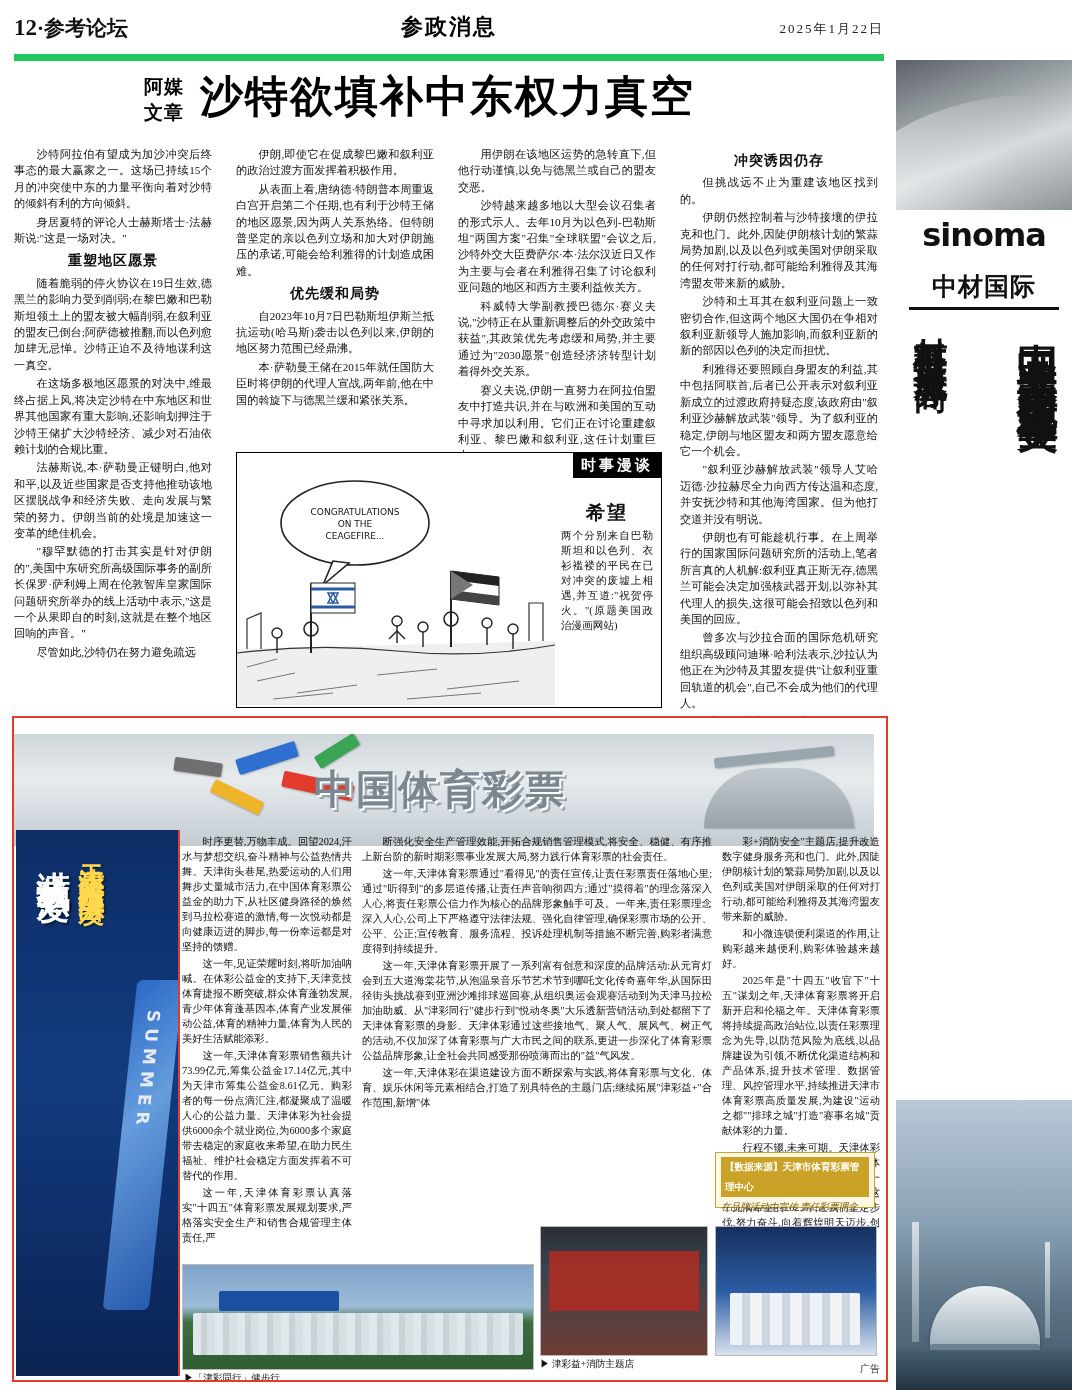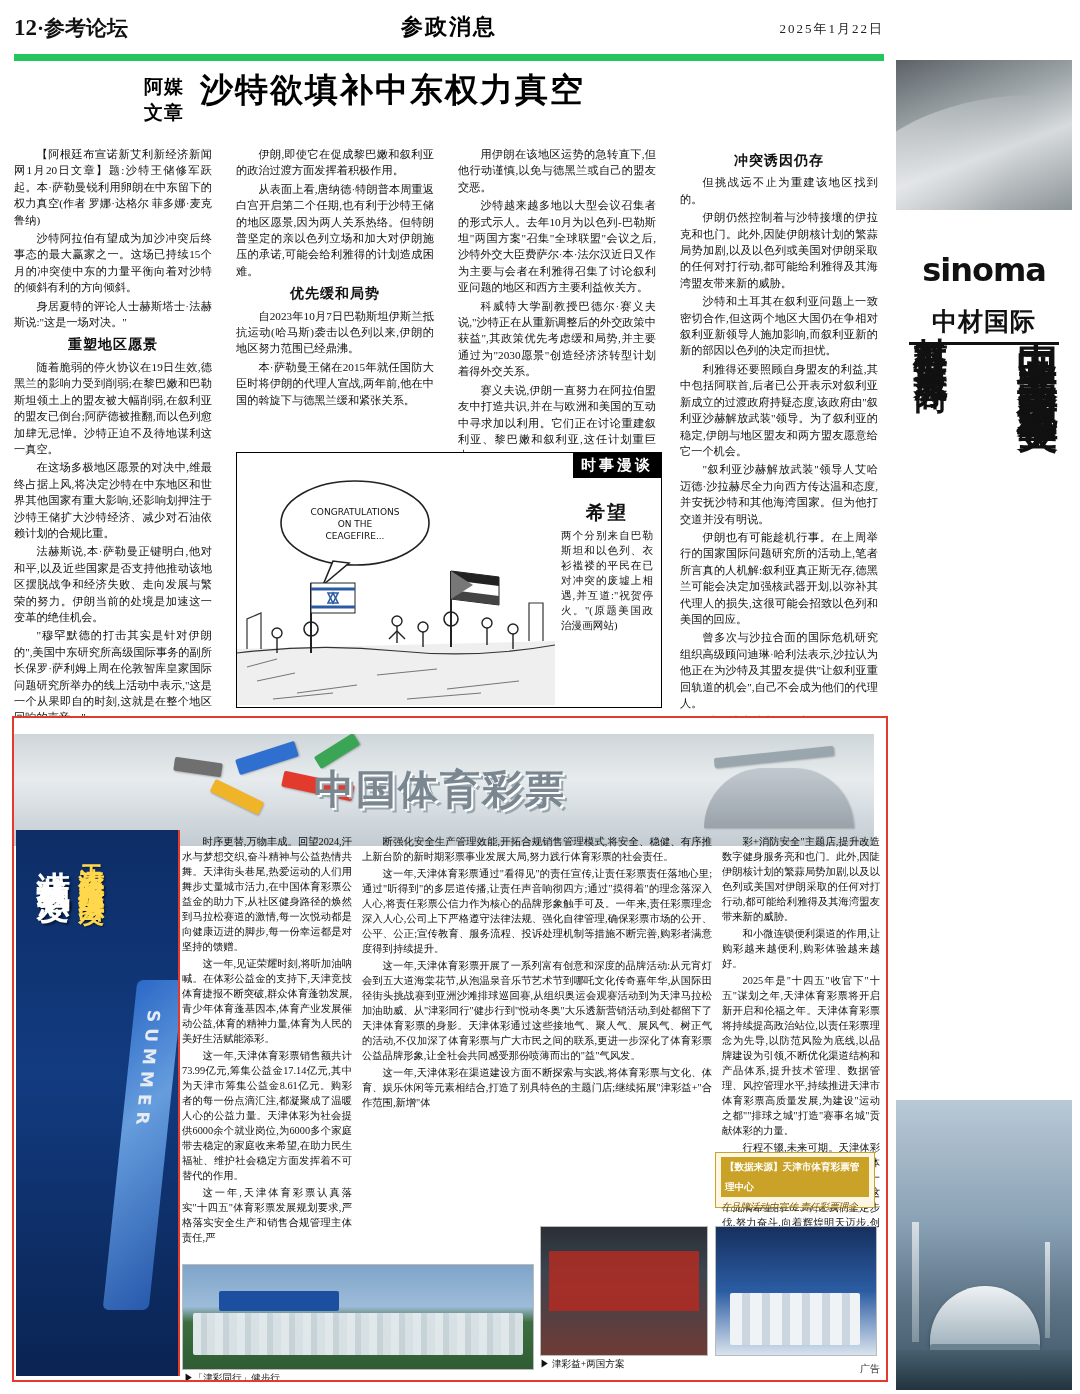--- a/index.html
+++ b/index.html
@@ -42,21 +42,21 @@
     position:absolute;left:14px;top:66px;width:690px;height:72px;
   }
   .kicker{
     position:absolute;left:130px;top:8px;
     font-size:19px;font-weight:bold;line-height:26px;
     letter-spacing:1px;
     text-align:center;width:40px;
   }
   .headline{
     position:absolute;left:186px;top:2px;
-    font-size:33px;font-weight:bold;letter-spacing:2px;
+    font-size:43px;font-weight:bold;letter-spacing:2px;
     font-family:"DejaVu Serif",serif;
     white-space:nowrap;
   }
 
   
   .article{
     position:absolute;left:14px;top:146px;width:870px;height:560px;
   }
   .col{
     position:absolute;top:0;width:198px;
@@ -105,21 +105,21 @@
     content:"";position:absolute;left:-40px;top:40px;width:260px;height:120px;
     border-radius:50%;
     background:linear-gradient(120deg,rgba(255,255,255,.55),rgba(255,255,255,0) 60%);
     transform:rotate(-12deg);
   }
   .sinoma-logo{
     position:absolute;left:0;top:156px;width:176px;text-align:center;
   }
   .sinoma-logo .en{
     font-family:"DejaVu Sans",sans-serif;
-    font-weight:bold;font-size:32px;letter-spacing:-1px;color:#111;margin-top:35px;
+    font-weight:bold;font-size:32px;letter-spacing:-1px;color:#111;
   }
   .sinoma-logo .cn{
     font-weight:bold;font-size:25px;letter-spacing:1px;color:#111;margin-top:16px;
   }
   .sinoma-logo .bar{
     width:150px;height:3px;background:#111;margin:4px auto 0 auto;
   }
   .vtext{
     position:absolute;
     writing-mode:vertical-rl;
@@ -260,21 +260,20 @@
   </div>
 
   <div class="headline-wrap">
     <div class="kicker">阿媒文章</div>
     <div class="headline">沙特欲填补中东权力真空</div>
   </div>
 
   <div class="article">
 
     <div class="col" id="c1">
-      <p>【阿根廷布宣诺新艾利新经济新闻网1月20日文章】题:沙特王储修军跃起。本·萨勒曼锐利用卵朗在中东留下的权力真空(作者 罗娜·达格尔 菲多娜·麦克鲁纳)</p>
       <p>沙特阿拉伯有望成为加沙冲突后终事态的最大赢家之一。这场已持续15个月的冲突使中东的力量平衡向着对沙特的倾斜有利的方向倾斜。</p>
       <p>身居夏特的评论人士赫斯塔士·法赫斯说:"这是一场对决。"</p>
       <div class="sub">重塑地区愿景</div>
       <p>随着脆弱的停火协议在19日生效,德黑兰的影响力受到削弱;在黎巴嫩和巴勒斯坦领土上的盟友被大幅削弱,在叙利亚的盟友已倒台;阿萨德被推翻,而以色列愈加肆无忌惮。沙特正迫不及待地谋利这一真空。</p>
       <p>在这场多极地区愿景的对决中,维最终占据上风,将决定沙特在中东地区和世界其他国家有重大影响,还影响划押注于沙特王储扩大沙特经济、减少对石油依赖计划的合规比重。</p>
       <p>法赫斯说,本·萨勒曼正键明白,他对和平,以及近些国家是否支持他推动该地区摆脱战争和经济失败、走向发展与繁荣的努力。伊朗当前的处境是加速这一变革的绝佳机会。</p>
       <p>"穆罕默德的打击其实是针对伊朗的",美国中东研究所高级国际事务的副所长保罗·萨利姆上周在伦敦智库皇家国际问题研究所举办的线上活动中表示,"这是一个从果即自的时刻,这就是在整个地区回响的声音。"</p>
       <p>尽管如此,沙特仍在努力避免疏远</p>
     </div>
 
@@ -452,19 +451,19 @@
       </div>
       <div class="cap" style="left:2px;top:538px;">▶「津彩同行」健步行</div>
 
       <div class="photo ph2">
         <div class="shelf"></div>
       </div>
 
       <div class="photo ph3">
         <div class="ppl"></div>
       </div>
-      <div class="cap" style="left:358px;top:524px;">▶ 津彩益+两国方案</div>
+      <div class="cap" style="left:358px;top:524px;">▶ 津彩益+消防主题店</div>
     </div>
 
     <div class="adtag">广告</div>
   </div>
 
 </div>
 
 </body></html>

